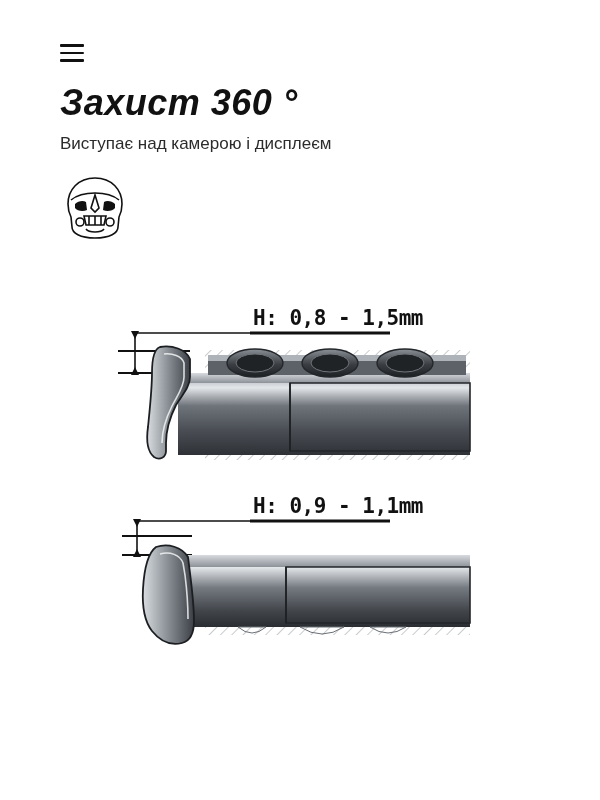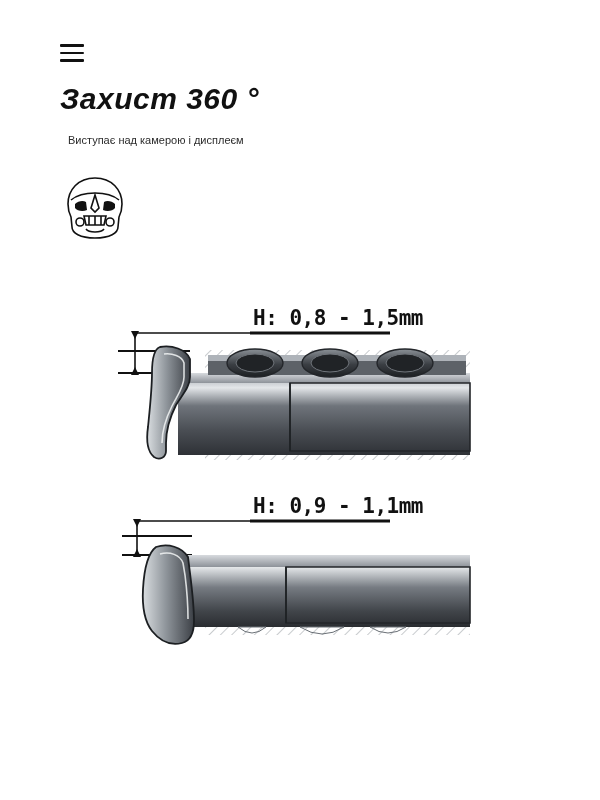--- a/index.html
+++ b/index.html
@@ -31,36 +31,35 @@
     background: #111;
     border-radius: 1px;
     margin-bottom: 5px;
   }
   .menu-icon span:last-child { margin-bottom: 0; }
 
   .title {
     position: absolute;
     left: 60px;
     top: 82px;
-    font-size: 30px;
+    font-size: 36px;
     font-weight: bold;
     font-style: italic;
     letter-spacing: 0.5px;
     color: #111;
     white-space: nowrap;
   }
 
   .subtitle {
     position: absolute;
     left: 60px;
     top: 134px;
-    font-size: 11px;
+    font-size: 17px;
     color: #2b2b2b;
     white-space: nowrap;
-    margin-left: 8px;
   }
 
   
   .badge {
     position: absolute;
     left: 60px;
     top: 175px;
     width: 70px;
     height: 66px;
   }

